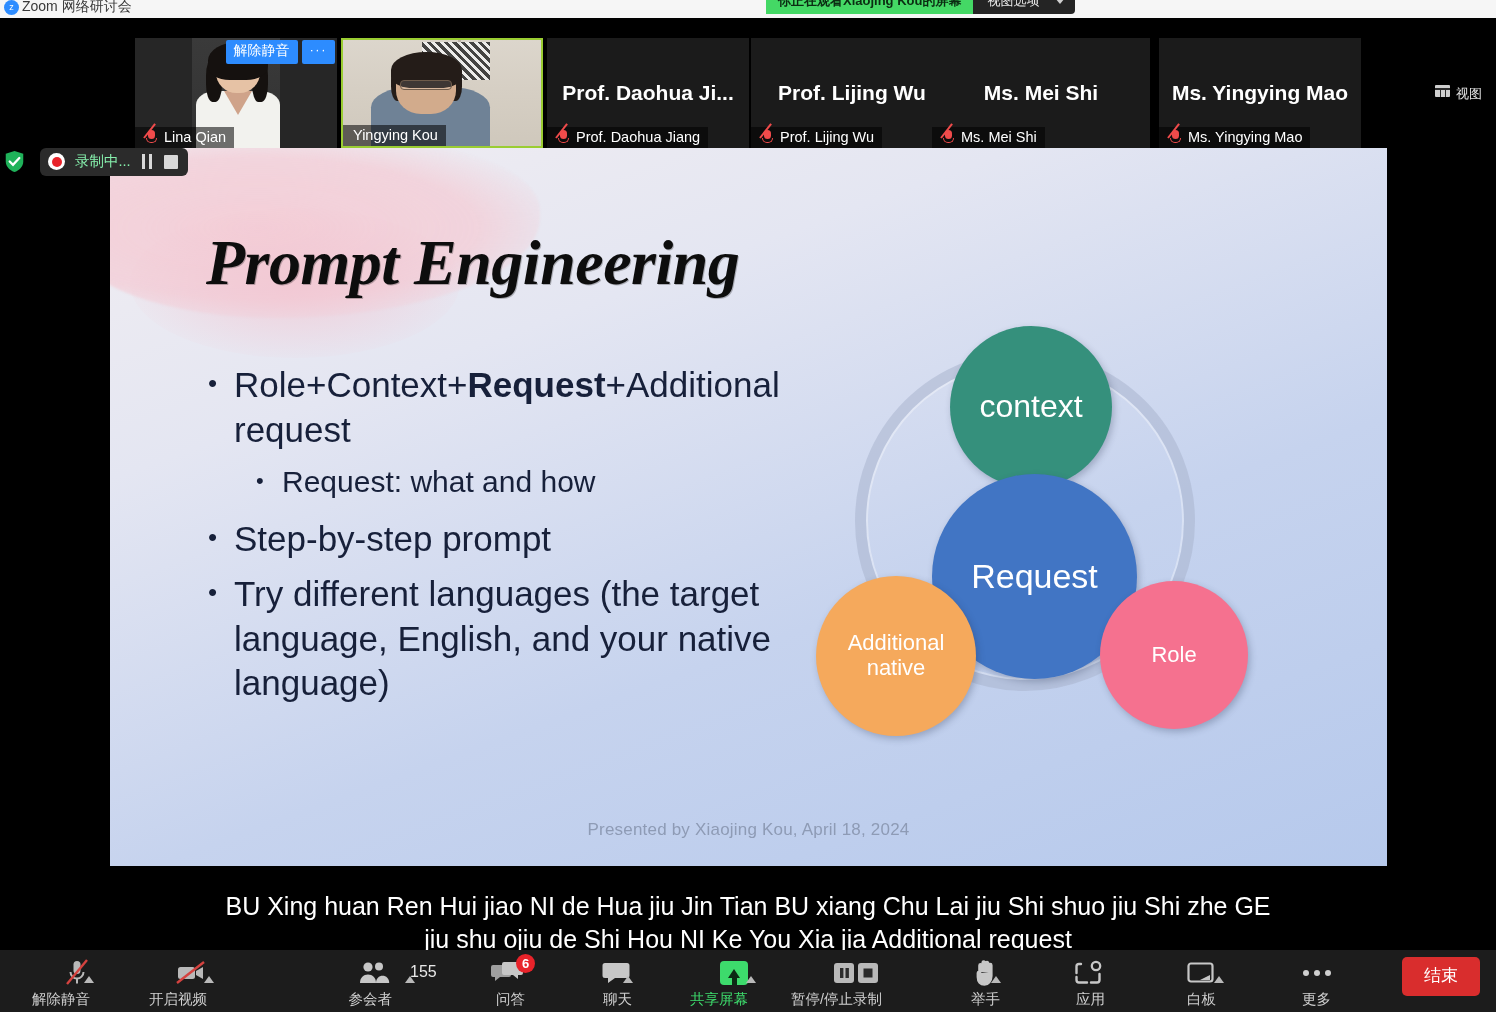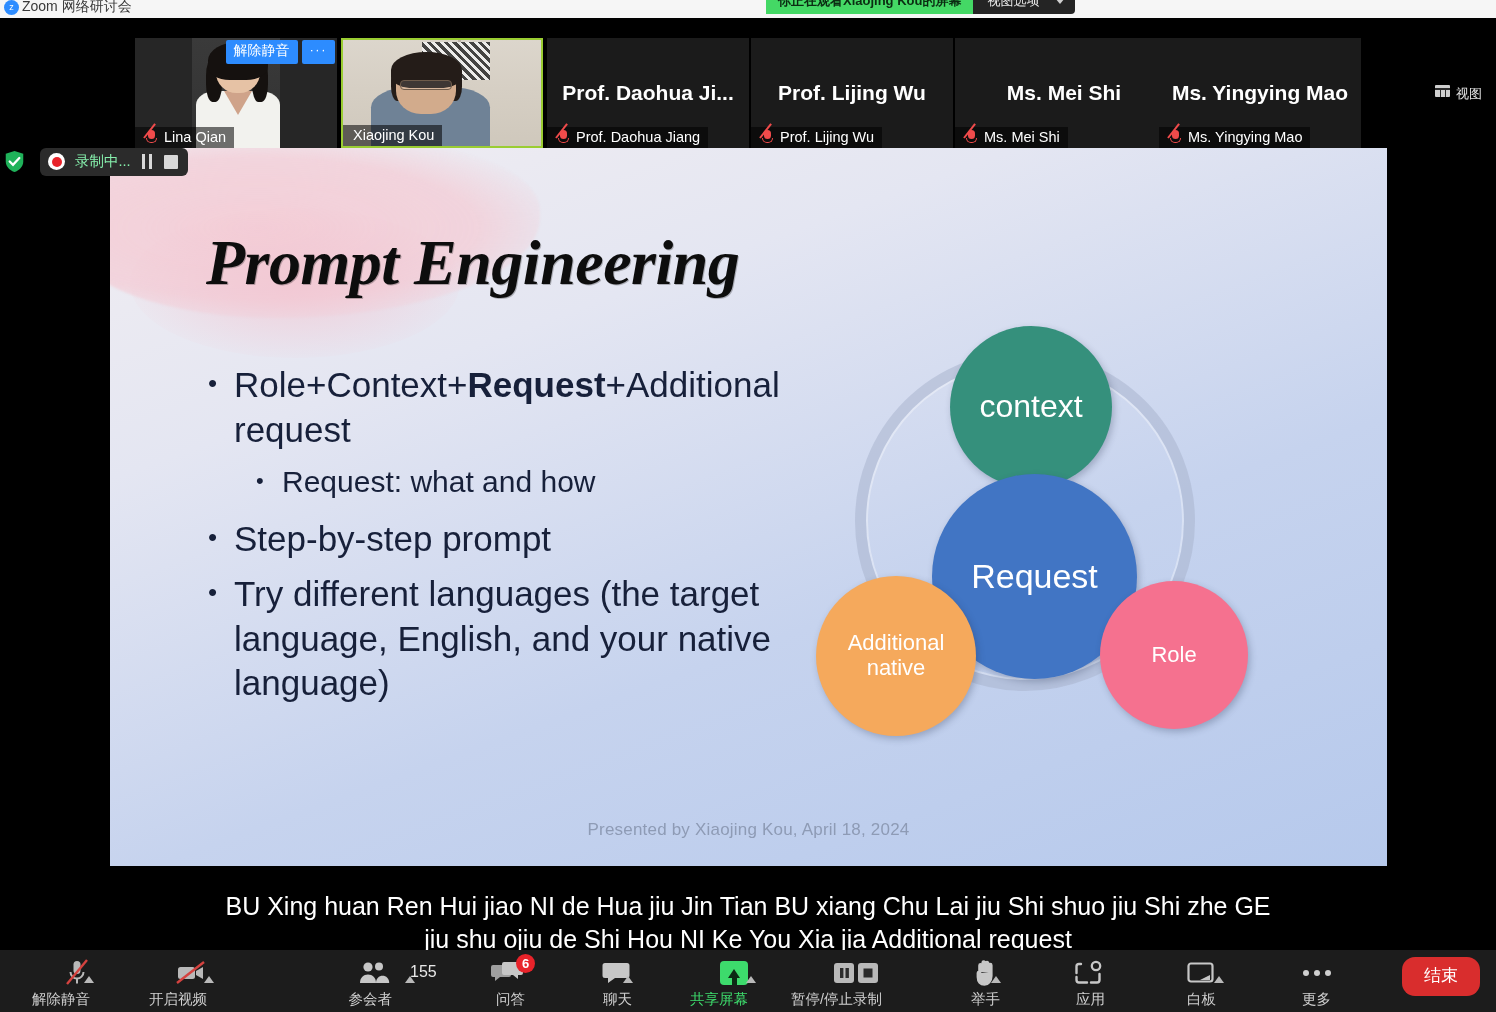--- a/index.html
+++ b/index.html
@@ -350,21 +350,21 @@
     background: #e8232a; color: #fff; font-size: 13px; font-weight: bold;
     display: flex; align-items: center; justify-content: center; padding: 0 4px;
   }
   .pcount {
     position: absolute; left: 52px; top: 5px;
     color: #e8e8e8; font-size: 16px;
   }
   .end-btn {
     position: absolute; right: 16px; bottom: 16px;
     background: #d92d2d; color: #fff; font-size: 17px;
-    padding: 7px 22px 9px 22px; border-radius: 13px;
+    padding: 7px 22px 9px 22px; border-radius: 5px;
     white-space: nowrap;
   }
   .share-ic-box {
     width: 28px; height: 24px; background: #3ddb6c; border-radius: 4px;
     display: flex; align-items: center; justify-content: center;
   }
   .arrow-up {
     width: 0; height: 0;
     border-left: 6px solid transparent; border-right: 6px solid transparent;
     border-bottom: 9px solid #0c2a14;
@@ -427,21 +427,21 @@
         <div class="poster"></div>
         <div class="torso"></div>
         <div class="neck"></div>
         <div class="hair2"></div>
           <div class="hair3"></div>
         <div class="head"></div>
         <div class="hair"></div>
         <div class="glasses"></div>
       </div>
       <div class="tile-footer">
-        <span class="nm">Xiaojing Kou</span>
+        <span class="nm">Yingying Kou</span>
       </div>
     </div>
 
     <div class="tile placeholder" style="left:547px; width:202px;">
       <div class="tile-big-name">Prof. Daohua Ji...</div>
       <div class="tile-footer">
         <span class="mic-off">
           <span class="body"></span>
             <span class="stand"></span>
             <span class="slash"></span>
@@ -455,21 +455,21 @@
       <div class="tile-footer">
         <span class="mic-off">
           <span class="body"></span>
             <span class="stand"></span>
             <span class="slash"></span>
         </span>
         <span class="nm">Prof. Lijing Wu</span>
       </div>
     </div>
 
-    <div class="tile placeholder" style="left:955px; width:218px;">
+    <div class="tile placeholder" style="left:932px; width:218px;">
       <div class="tile-big-name">Ms. Mei Shi</div>
       <div class="tile-footer">
         <span class="mic-off">
           <span class="body"></span>
             <span class="stand"></span>
             <span class="slash"></span>
         </span>
         <span class="nm">Ms. Mei Shi</span>
       </div>
     </div>

